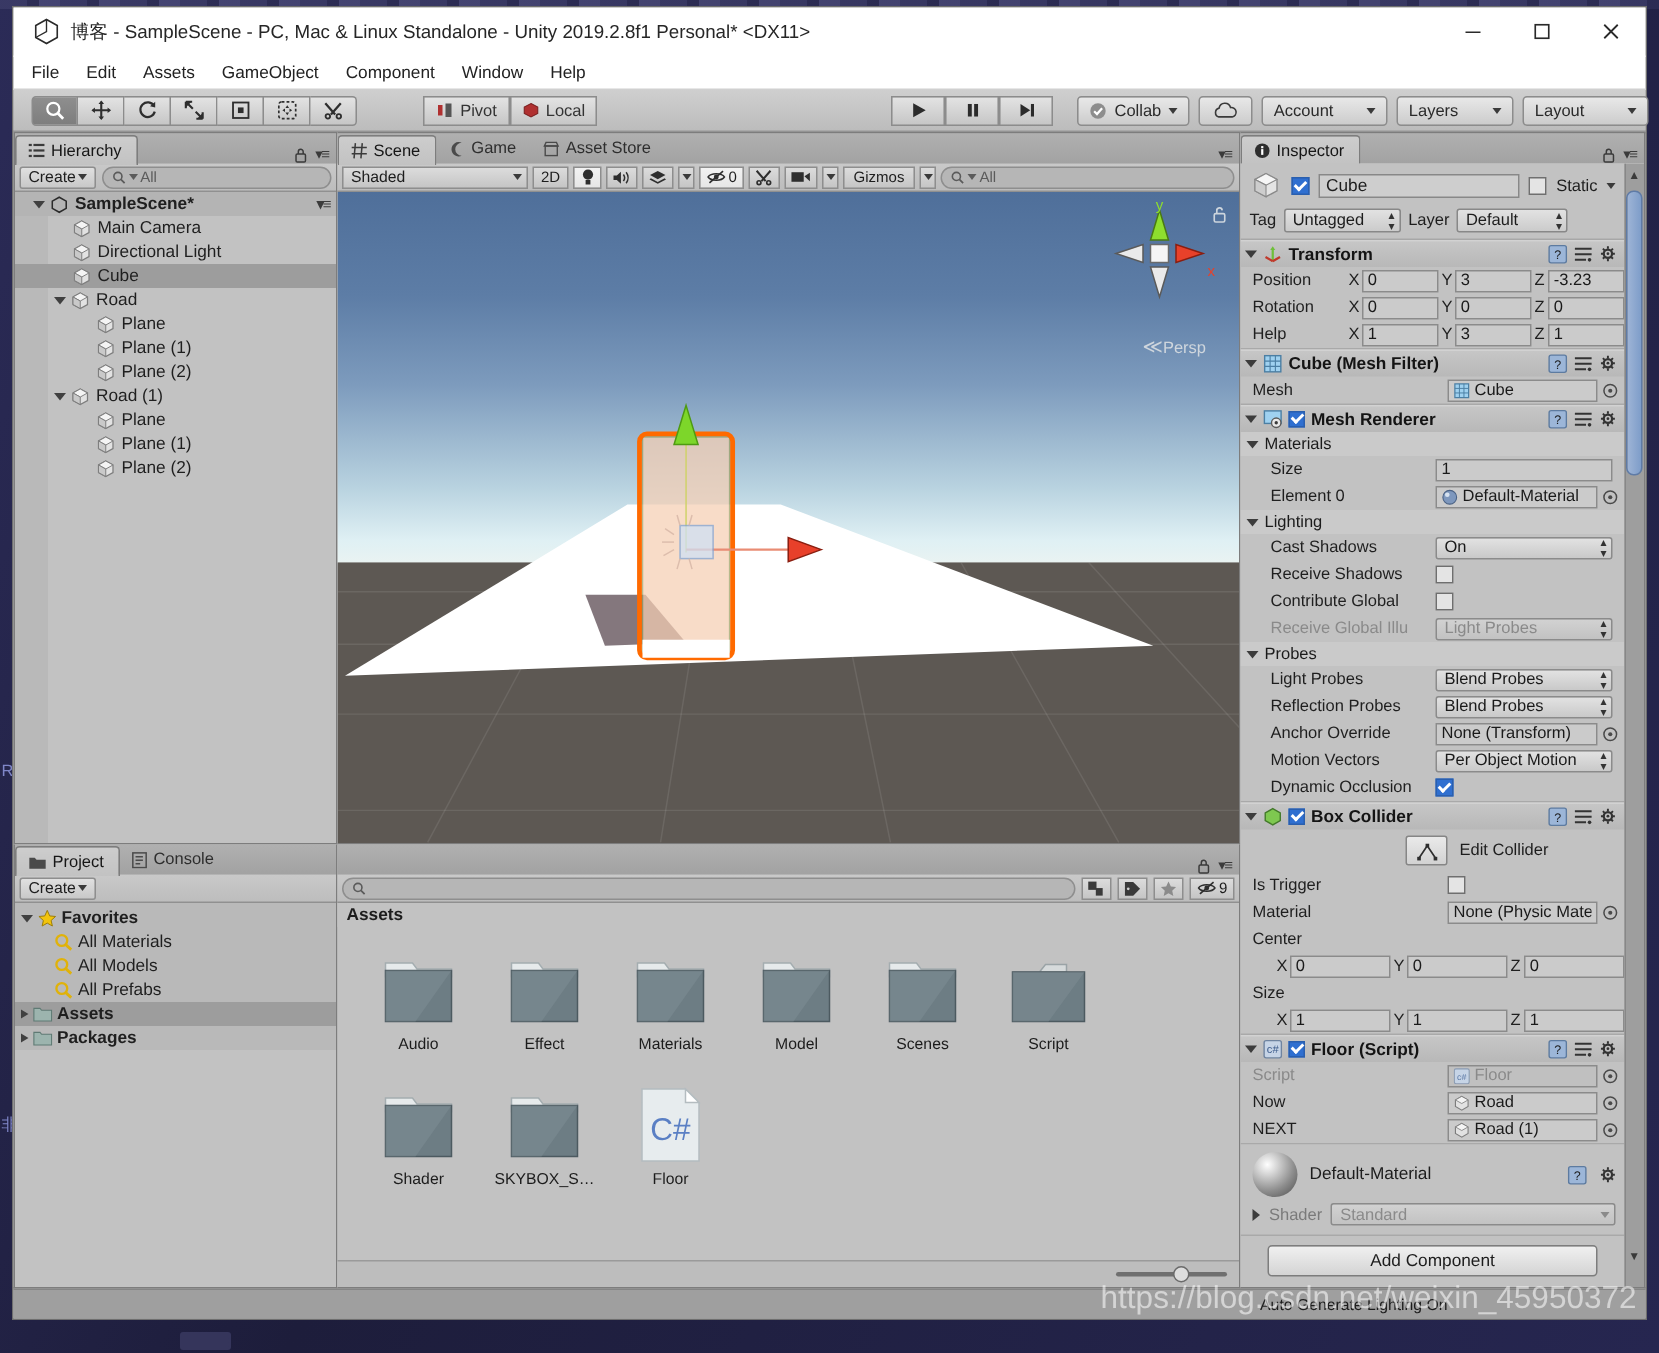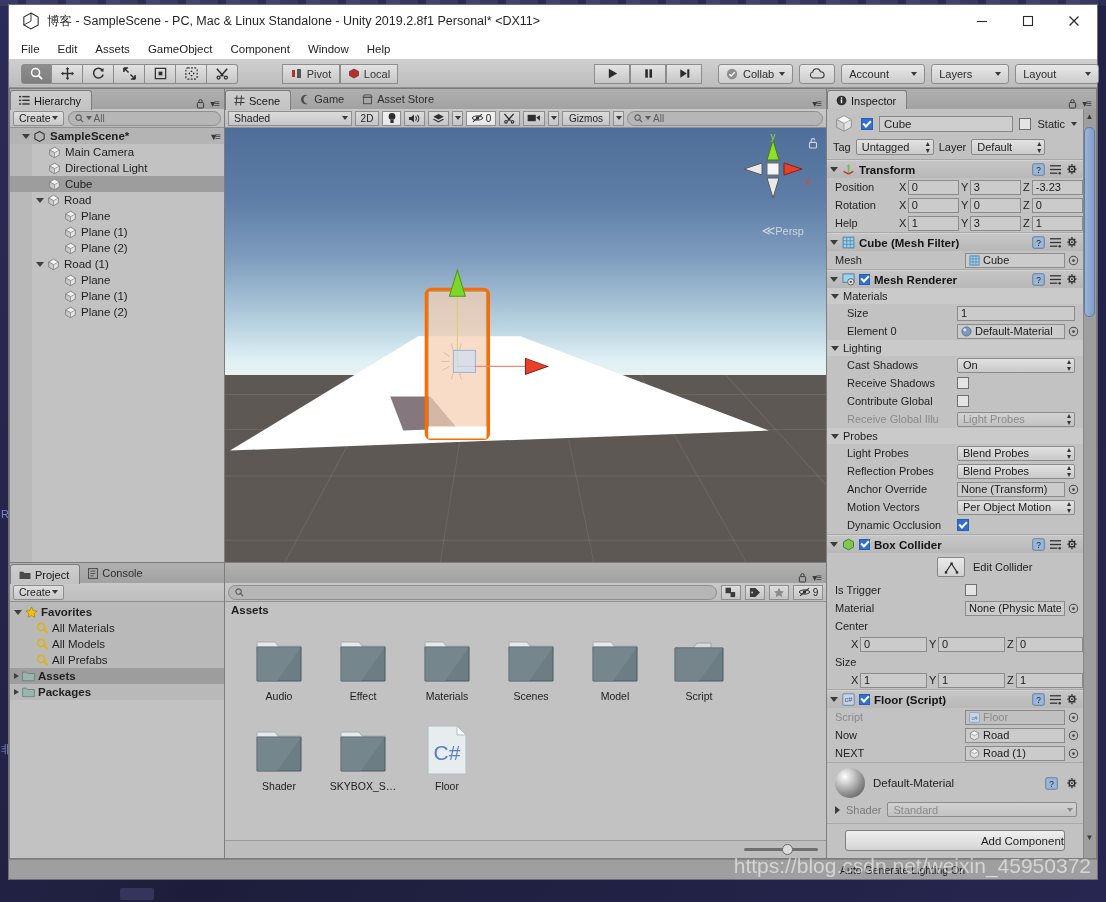--- a/index.html
+++ b/index.html
@@ -260,21 +260,21 @@
   .axis { width:11px;text-align:left;color:#1f1f1f; padding-left:2px;}
   .edit-collider-btn {
     width:28px;height:20px;border:1px solid #868686;border-radius:2px;background:linear-gradient(#eaeaea,#d2d2d2);
     display:flex;align-items:center;justify-content:center;
   }
   .mat-preview { width:30px;height:30px;border-radius:50%;
     background: radial-gradient(circle at 33% 28%, #ffffff 0%, #d6d6d6 22%, #8d8d8d 60%, #4a4a4a 100%);
   }
   .add-comp-btn {
     height:21px;border:1px solid #7d7d7d;border-radius:3px;background:linear-gradient(#f0f0f0,#d4d4d4);
-    display:flex;align-items:center;justify-content:flex-end;font-size:11.5px;color:#1c1c1c;
+    display:flex;align-items:center;justify-content:center;font-size:11.5px;color:#1c1c1c;
     margin: 6px 18px 0 18px;
   }
 
   
   .statusbar {
     height: 20px; flex:0 0 auto; background:#9f9f9f; border-top:1px solid #858585;
     display:flex;align-items:center;justify-content:flex-end;padding-right:12px;font-size:10.5px;color:#1d1d1d;
     position: relative;
   }
   .watermark {
@@ -917,29 +917,29 @@
                     <path d="M6 13 L50 13 L26 47 L6 47 Z" fill="#7f8f96" opacity=".5"></path>
                   </svg>
                   <div class="asset-label">Materials</div>
                 </div>
                 <div class="asset">
                   <svg width="56" height="52" viewBox="0 0 56 52">
                     <path d="M6 8 H24 L27 12 H50 V17 H6 Z" fill="#e6eaeb" stroke="#a4adb0" stroke-width="1"></path>
                     <path d="M6 13 H50 V47 H6 Z" fill="#6d7d84" stroke="#4c5a60" stroke-width="1"></path>
                     <path d="M6 13 L50 13 L26 47 L6 47 Z" fill="#7f8f96" opacity=".5"></path>
                   </svg>
-                  <div class="asset-label">Scenes</div>
+                  <div class="asset-label">Model</div>
                 </div>
                 <div class="asset">
                   <svg width="56" height="52" viewBox="0 0 56 52">
                     <path d="M6 8 H24 L27 12 H50 V17 H6 Z" fill="#e6eaeb" stroke="#a4adb0" stroke-width="1"></path>
                     <path d="M6 13 H50 V47 H6 Z" fill="#6d7d84" stroke="#4c5a60" stroke-width="1"></path>
                     <path d="M6 13 L50 13 L26 47 L6 47 Z" fill="#7f8f96" opacity=".5"></path>
                   </svg>
-                  <div class="asset-label">Model</div>
+                  <div class="asset-label">Scenes</div>
                 </div>
                 <div class="asset">
                   <svg width="56" height="52" viewBox="0 0 56 52">
                     <path d="M4 14 H22 L26 9 H40 V14 H4 Z" fill="#d6dadb" stroke="#9aa3a6" stroke-width="1"></path>
                     <path d="M4 14 H52 V47 H4 Z" fill="#6d7d84" stroke="#4c5a60" stroke-width="1"></path>
                     <path d="M4 14 L52 14 L28 47 L4 47 Z" fill="#7d8d94" opacity=".55"></path>
                   </svg>
                   <div class="asset-label">Script</div>
                 </div>
                 <div class="asset">

